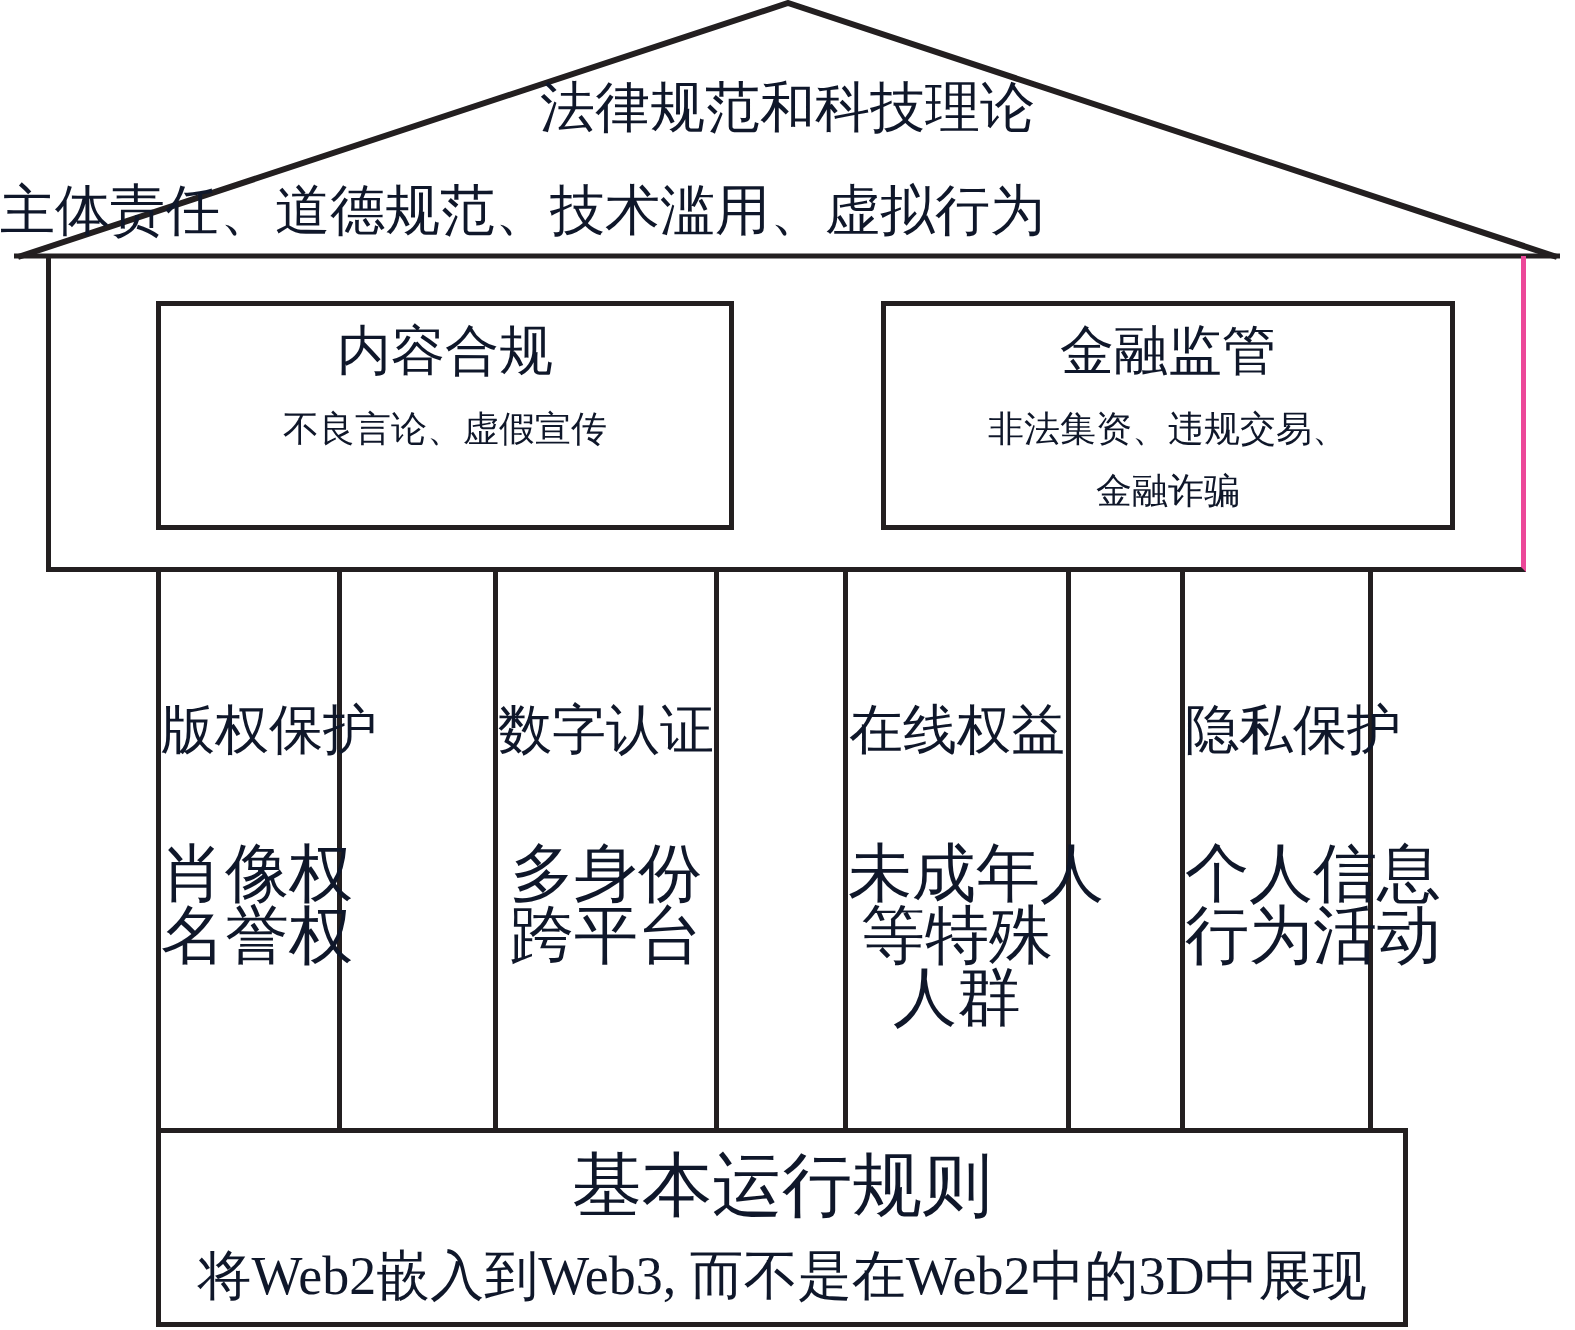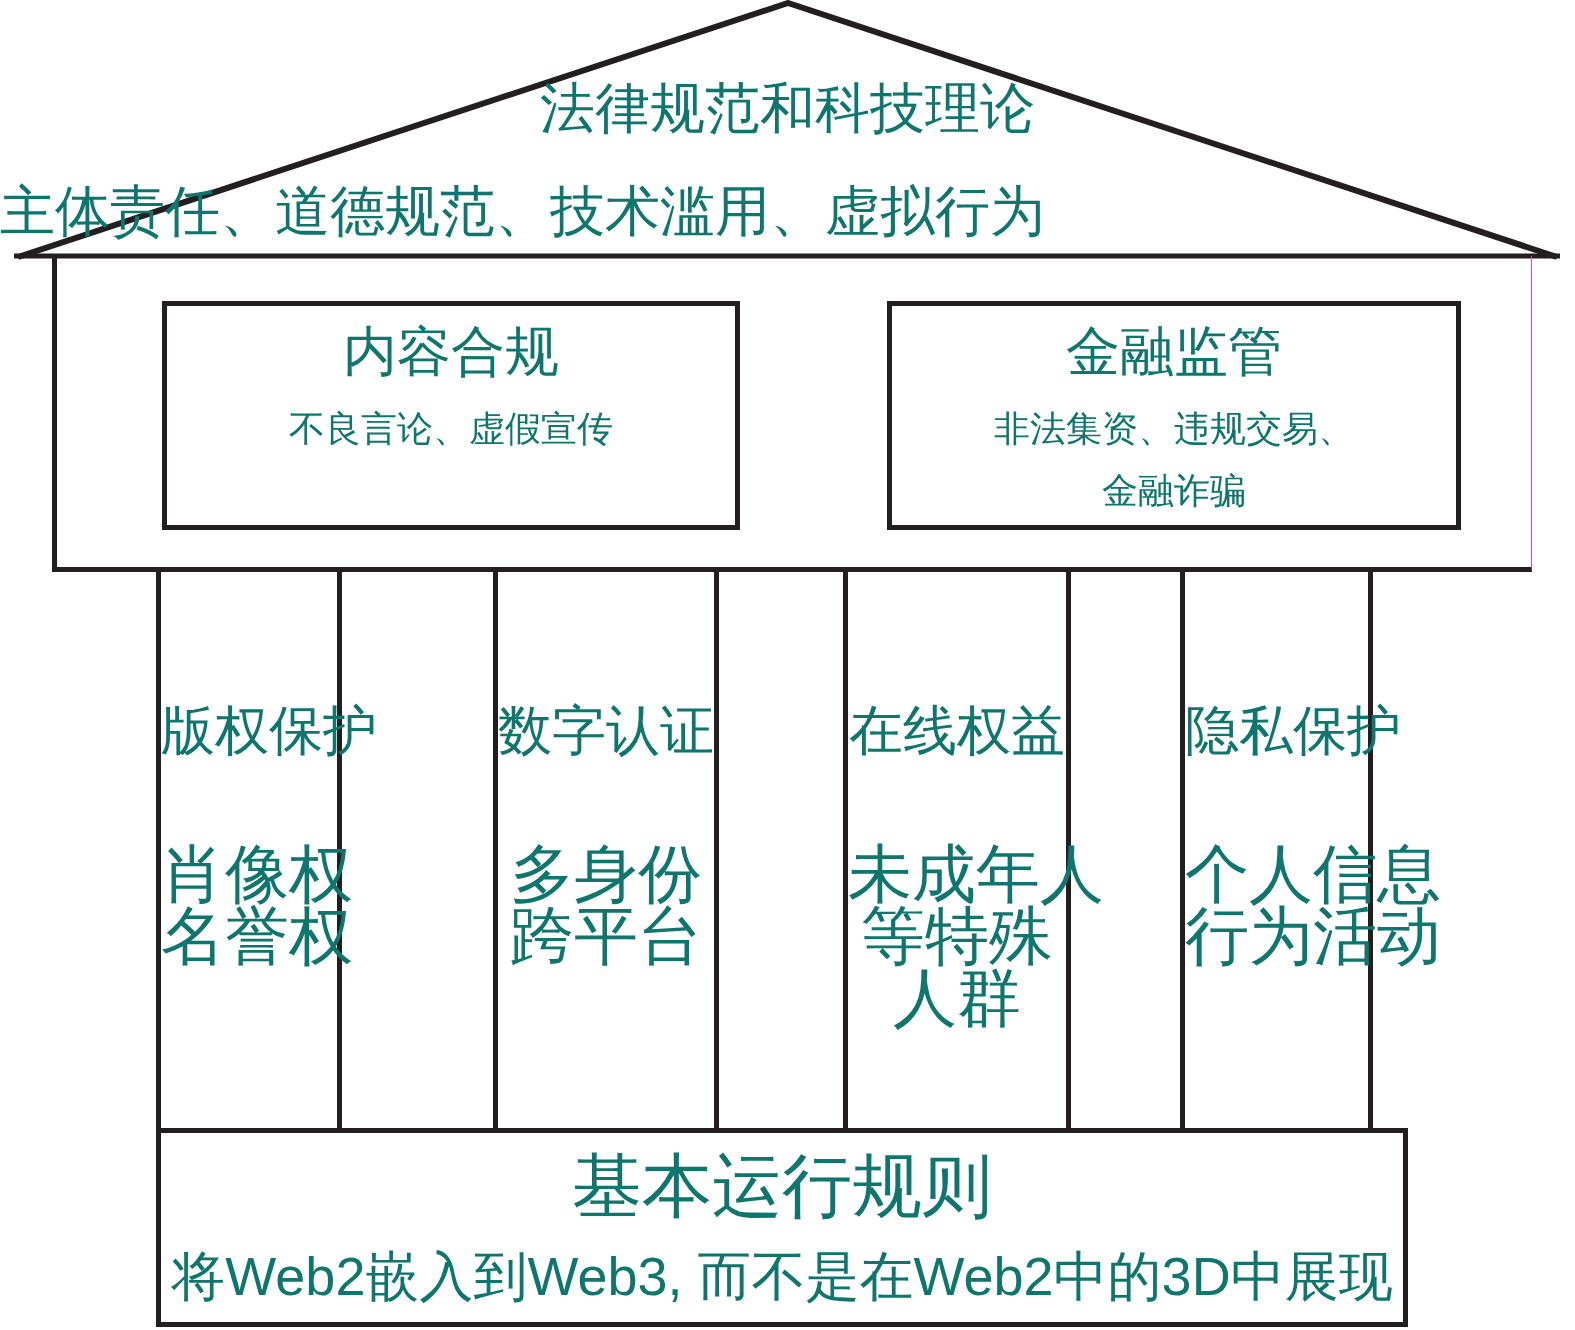--- a/index.html
+++ b/index.html
@@ -1,41 +1,41 @@
 <!DOCTYPE html>
 <html><head>
 <meta charset="utf-8">
 <style>
   html, body { margin: 0; padding: 0; background: #ffffff; }
   .figure {
     position: relative;
     width: 1575px;
     height: 1330px;
     background: #ffffff;
-    color: #0f766e;
-    font-family: Liberation Sans, sans-serif;
+    color: #0f172a;
+    font-family: Liberation Serif, serif;
     overflow: hidden;
   }
   .figure * { box-sizing: border-box; }
 
   .roof-svg { position: absolute; left: 0; top: 0; width: 1575px; height: 1330px; }
 
   .roof-title {
     position: absolute; left: 0; top: 80px; width: 1575px;
     text-align: center; font-size: 55px; line-height: 56px; white-space: nowrap;
   }
   .roof-subtitle {
     position: absolute; left: 0; top: 183px; width: 1575px;
     text-align: left; font-size: 55px; line-height: 56px; white-space: nowrap;
   }
 
   .entablature {
-    position: absolute; left: 52px; top: 256px; width: 1480px; height: 316px;
+    position: absolute; left: 46px; top: 256px; width: 1480px; height: 316px;
     border-left: 5px solid #231f20;
-    border-right: 1px solid #ec4899;
+    border-right: 5px solid #ec4899;
     border-bottom: 5px solid #231f20;
   }
   .inner-box {
     position: absolute; top: 45px; height: 229px;
     border: 5px solid #231f20;
     display: flex; flex-direction: column; align-items: center;
     padding-top: 14px;
   }
   .inner-box.left  { left: 105px; width: 578px; }
   .inner-box.right { left: 830px; width: 574px; }

